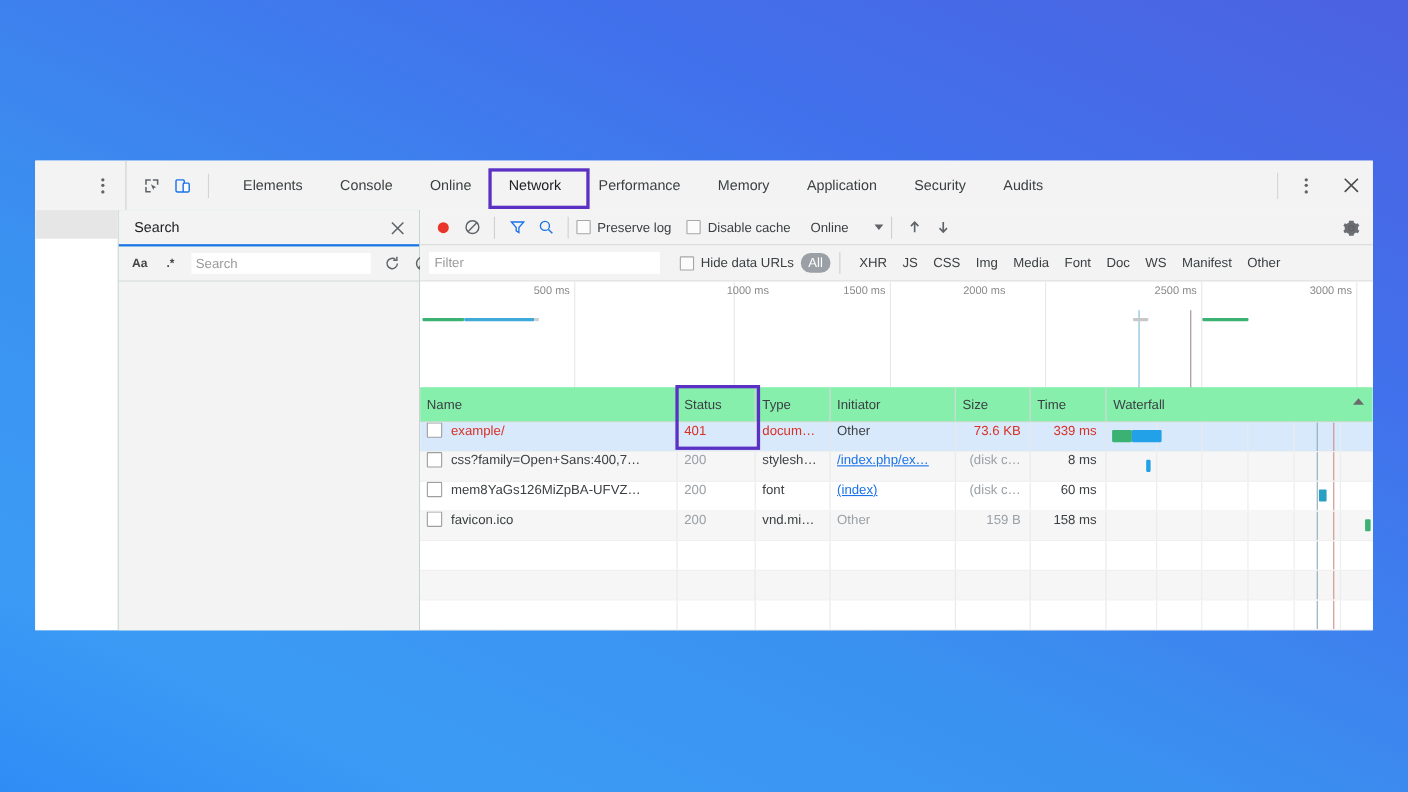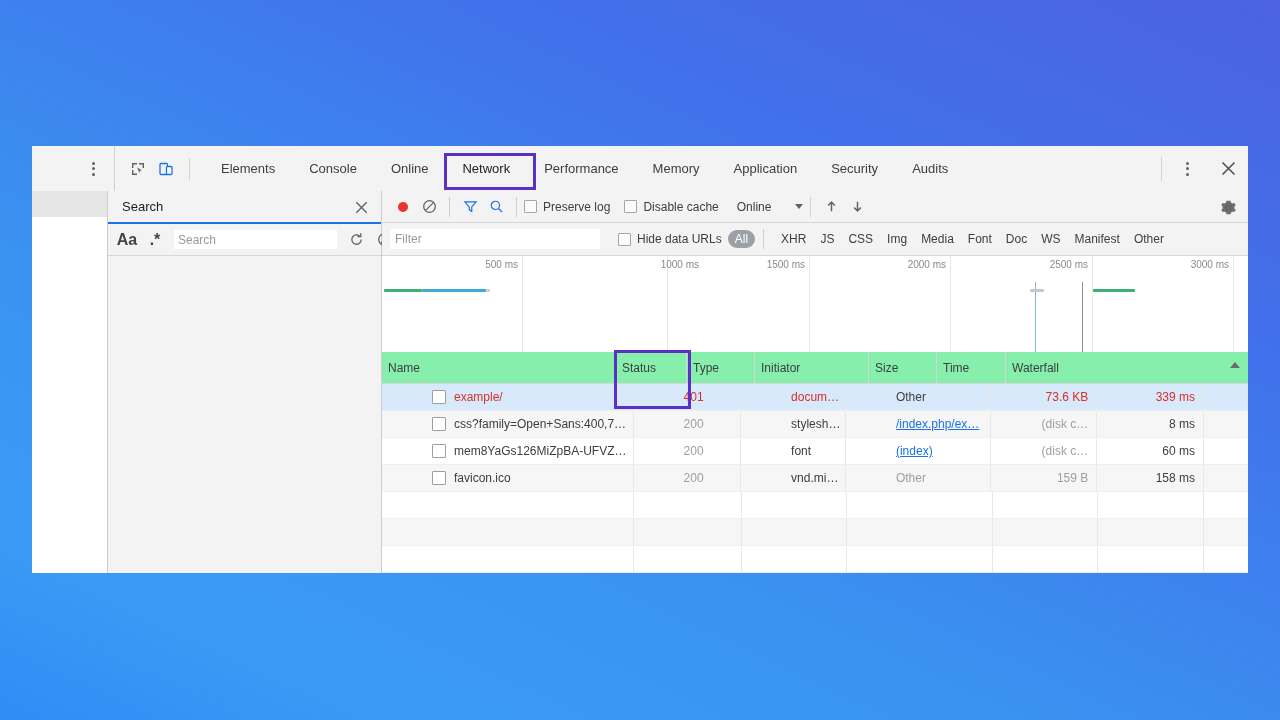--- a/index.html
+++ b/index.html
@@ -128,21 +128,21 @@
     height: 31px;
     background:#f3f3f3;
     border-bottom:1px solid #d7d7d7;
     display:flex;align-items:center;
     padding: 0 8px;
     gap: 6px;
   }
   .sbtn {
     min-width:22px;height:22px;
     display:flex;align-items:center;justify-content:center;
-    font-size:16px;font-weight:bold;color:#444;
+    font-size:11px;font-weight:bold;color:#444;
     cursor:pointer;
   }
   #search-input {
     flex: 1;
     height: 19px;
     background:#fff;
     border:none;
     outline:none;
     font-size:12px;
     color:#333;
@@ -290,27 +290,26 @@
   .row {
     display:flex;
     height:26px;
     font-size:12px;
     color:#3c4043;
     border-bottom:1px solid #efefef;
   }
   .row.sel { background:#d7e9fb; }
   .row.alt { background:#f6f6f6; }
   .cell {
-    display:flex;align-items:center;
+    display:flex;
     padding-left:6px;
     border-right:1px solid #e8e8e8;
     box-sizing:border-box;
     overflow:hidden;
     white-space:nowrap;
-    margin-left:44px;
   }
   .cell.num { justify-content:flex-end; padding-right:8px; }
   .cell.wf { flex:1; border-right:none; position:relative; padding-left:0;}
   .rowcheck {
     width:12px;height:12px;
     border:1px solid #9e9e9e;
     background:#fff;
     border-radius:1px;
     margin-right:8px;
     flex:none;
@@ -513,21 +512,21 @@
     </div>
 
     <div id="overview">
         <div class="ov-grid" style="left: 140px;"></div>
         <div class="ov-label" style="left: 140px;">500 ms</div>
         <div class="ov-grid" style="left: 285px;"></div>
         <div class="ov-label" style="left: 285px; margin-left: 36px;">1000 ms</div>
         <div class="ov-grid" style="left: 427px;"></div>
         <div class="ov-label" style="left: 427px;">1500 ms</div>
         <div class="ov-grid" style="left: 568px;"></div>
-        <div class="ov-label" style="left: 568px;">2000 ms</div>
+        <div class="ov-label" style="left: 536px;">2000 ms</div>
         <div class="ov-grid" style="left: 710px;"></div>
         <div class="ov-label" style="left: 710px;">2500 ms</div>
         <div class="ov-grid" style="left: 851px;"></div>
         <div class="ov-label" style="left: 851px;">3000 ms</div>
         <div style="position: absolute; top: 26px; bottom: 0px; width: 1px; background: rgb(124, 185, 216); left: 653px;"></div>
         <div style="position: absolute; top: 26px; bottom: 0px; width: 1px; background: rgb(155, 142, 142); left: 700px;"></div>
         <div class="ov-bar" style="left: 2px; width: 38px; top: 33px; background: rgb(59, 178, 115);"></div>
         <div class="ov-bar" style="left: 40px; width: 64px; top: 33px; background: rgb(63, 169, 216);"></div>
         <div class="ov-bar" style="left: 104px; width: 4px; top: 33px; background: rgb(207, 207, 207);"></div>
         <div class="ov-bar" style="left: 648px; width: 14px; top: 33px; background: rgb(200, 200, 200);"></div>

